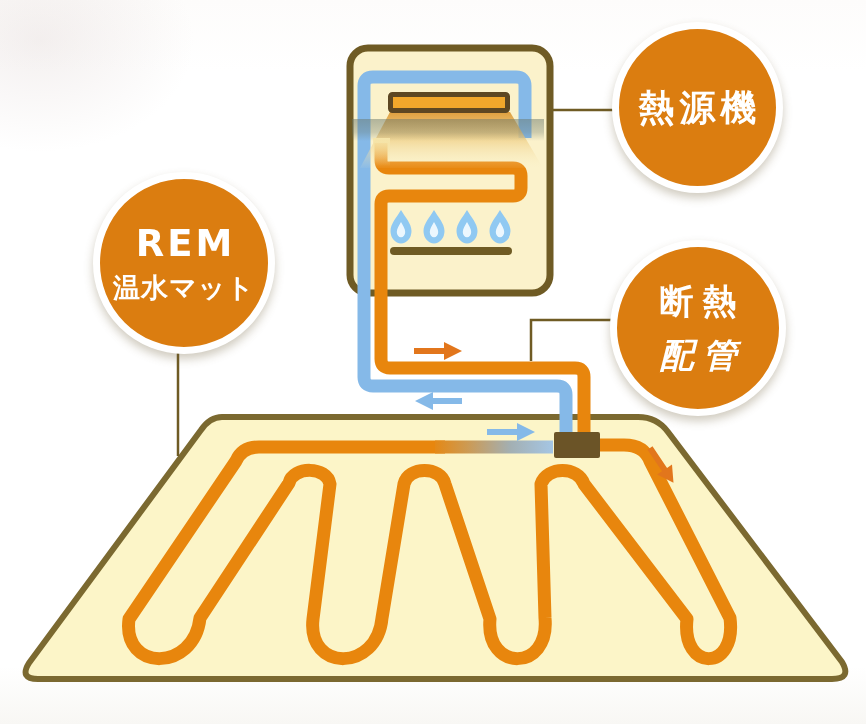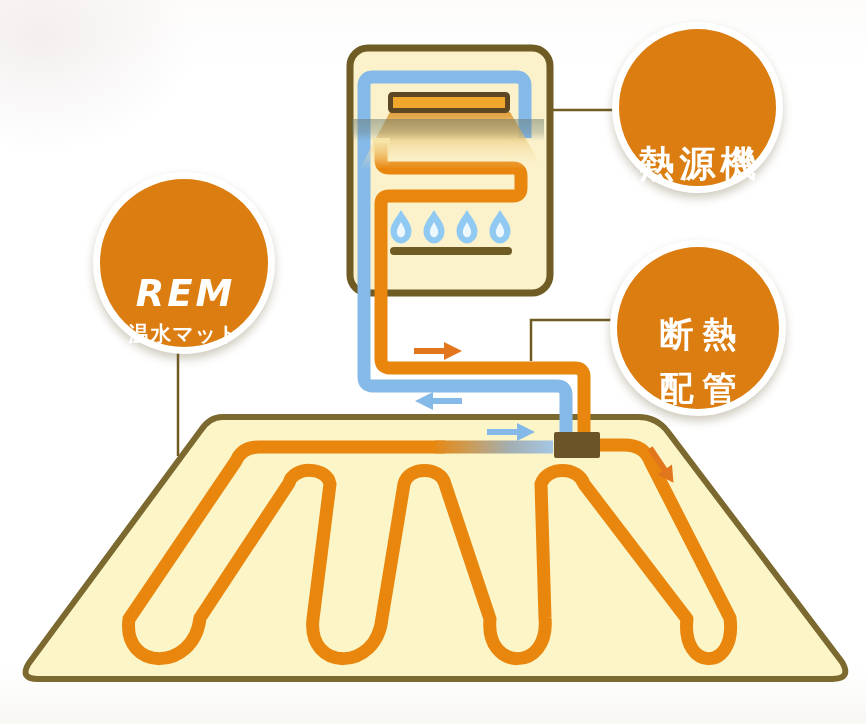--- a/index.html
+++ b/index.html
@@ -8,31 +8,31 @@
     position:relative;width:866px;height:724px;overflow:hidden;
     background:
       radial-gradient(220px 160px at 40px 40px, rgba(214,200,198,.28), rgba(214,200,198,0) 70%),
       linear-gradient(180deg,#fdfcfb 0%,#ffffff 10%,#ffffff 92%,#f8f7f4 100%);
   }
   .stage svg{position:absolute;left:0;top:0;}
   .badge{
     position:absolute;box-sizing:border-box;border-radius:50%;
     border:7px solid #ffffff;
     box-shadow:0 5px 10px rgba(110,92,55,.32);
-    display:flex;flex-direction:column;align-items:center;justify-content:flex-end;
+    display:flex;flex-direction:column;align-items:center;justify-content:center;
     color:#ffffff;font-weight:bold;text-align:center;line-height:1.25;
   }
   .badge-heat-source{left:612px;top:22px;width:171px;height:171px;}
   .badge-heat-source .l1{font-size:36px;letter-spacing:5px;padding-left:5px;}
   .badge-rem-mat{left:93px;top:172px;width:182px;height:182px;}
-  .badge-rem-mat .l1{font-size:37px;letter-spacing:3px;padding-left:3px;font-style:italic;}
-  .badge-rem-mat .l2{font-size:21px;letter-spacing:1px;margin-top:4px;}
+  .badge-rem-mat .l1{font-size:37px;letter-spacing:3px;padding-left:3px;}
+  .badge-rem-mat .l2{font-size:27px;letter-spacing:1px;margin-top:4px;}
   .badge-insulated{left:610px;top:240px;width:176px;height:176px;}
   .badge-insulated .l1,.badge-insulated .l2{font-size:34px;letter-spacing:9px;padding-left:9px;}
-  .badge-insulated .l2{margin-top:11px;}
+  .badge-insulated .l2{margin-top:11px;font-style:italic;}
 </style>
 </head>
 <body>
 
 <div class="stage">
 
 <svg width="866" height="724" viewBox="0 0 866 724">
   <defs>
     <linearGradient id="fanGrad" x1="0" y1="112" x2="0" y2="170" gradientUnits="userSpaceOnUse">
       <stop offset="0" stop-color="#DD9A36" stop-opacity="0.95"></stop>

